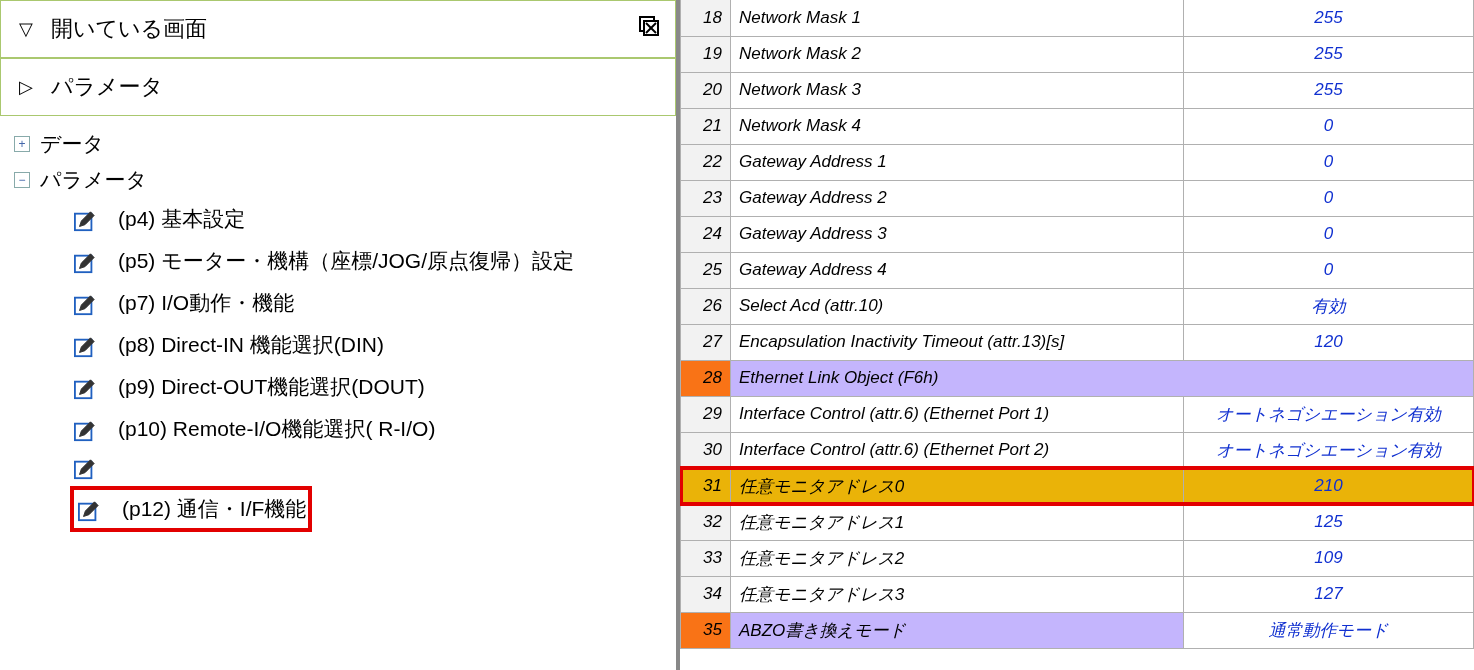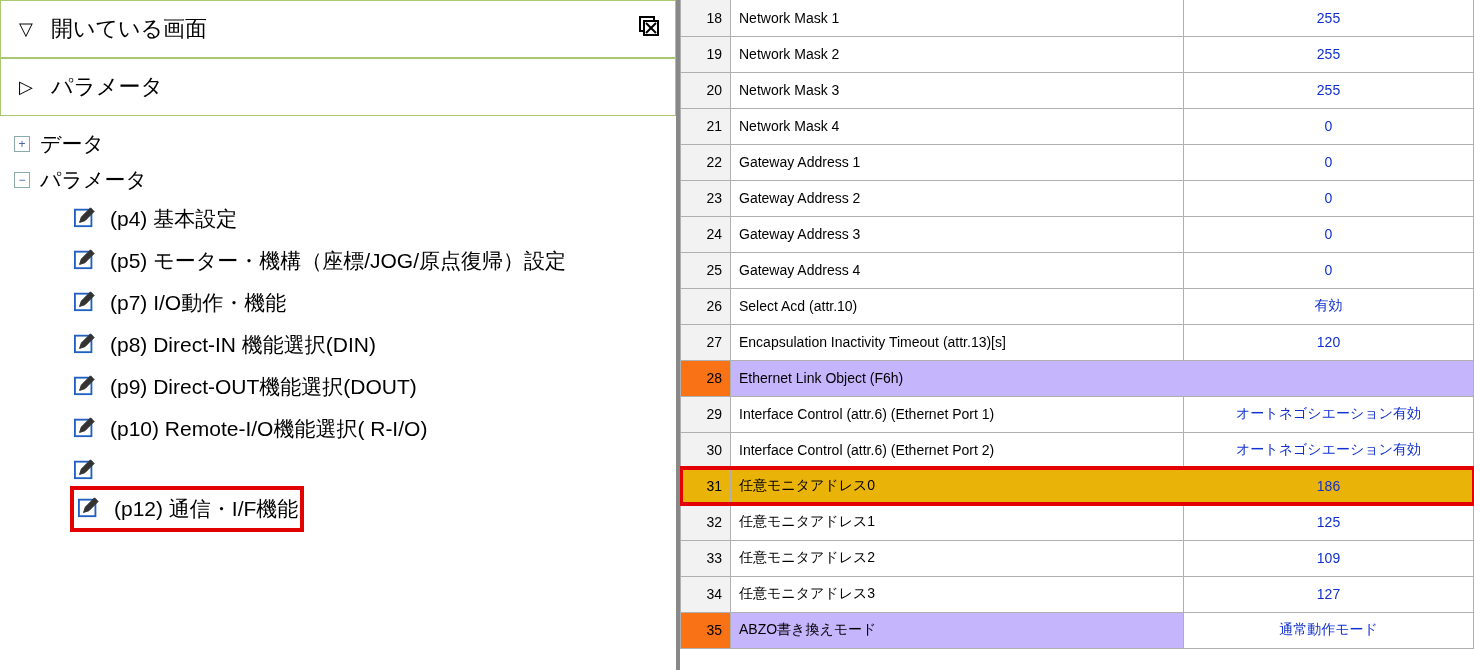--- a/index.html
+++ b/index.html
@@ -53,22 +53,22 @@
     border: 1px solid #8aa;
     display: inline-flex;
     align-items: center; justify-content: center;
     font-size: 12px; line-height: 1;
     color: #46a;
     background: #fff;
   }
   .children { padding-left: 58px; }
   .leaf {
     display: flex;
-    align-items: flex-start;
-    gap: 12px;
+    align-items: flex-end;
+    gap: 20px;
     padding: 7px 0;
     font-size: 21px;
   }
   .leaf.highlight {
     outline: 4px solid #e20000;
     outline-offset: -2px;
     padding-left: 4px;
     padding-right: 4px;
     width: fit-content;
   }
@@ -88,26 +88,27 @@
     width: 100%;
     border-collapse: collapse;
     table-layout: fixed;
   }
   .grid col.num { width: 50px; }
   .grid col.name { width: auto; }
   .grid col.val { width: 290px; }
   .grid td {
     border: 1px solid #b0b0b0;
     padding: 4px 8px;
-    font-size: 14px;
+    font-size: 17px;
     height: 36px;
     background: #fff;
     white-space: nowrap;
     overflow: hidden;
     text-overflow: ellipsis;
+    font-style: italic;
   }
   .grid td.num { text-align: right; background: #f2f2f2; }
   .grid td.val { text-align: center; color: #1030d0; }
   .grid tr.subheader td.name { background: #f2f2f2; }
   .grid tr.subheader td.num { background: #f97316; }
   .grid tr.subheader td.name-span { background: #c4b5fd; }
   .grid tr.highlight td { background: #eab308; }
   .grid tr.highlight { outline: 4px solid #e20000; outline-offset: -2px; }
   .grid tr.firstrow td { border-top: none; }
 </style>
@@ -291,21 +292,21 @@
           <td class="val">オートネゴシエーション有効</td>
         </tr>
         <tr class="">
           <td class="num">30</td>
           <td class="name">Interface Control (attr.6) (Ethernet Port 2)</td>
           <td class="val">オートネゴシエーション有効</td>
         </tr>
         <tr class="highlight">
           <td class="num">31</td>
           <td class="name">任意モニタアドレス0</td>
-          <td class="val">186</td>
+          <td class="val">210</td>
         </tr>
         <tr class="">
           <td class="num">32</td>
           <td class="name">任意モニタアドレス1</td>
           <td class="val">125</td>
         </tr>
         <tr class="">
           <td class="num">33</td>
           <td class="name">任意モニタアドレス2</td>
           <td class="val">109</td>

